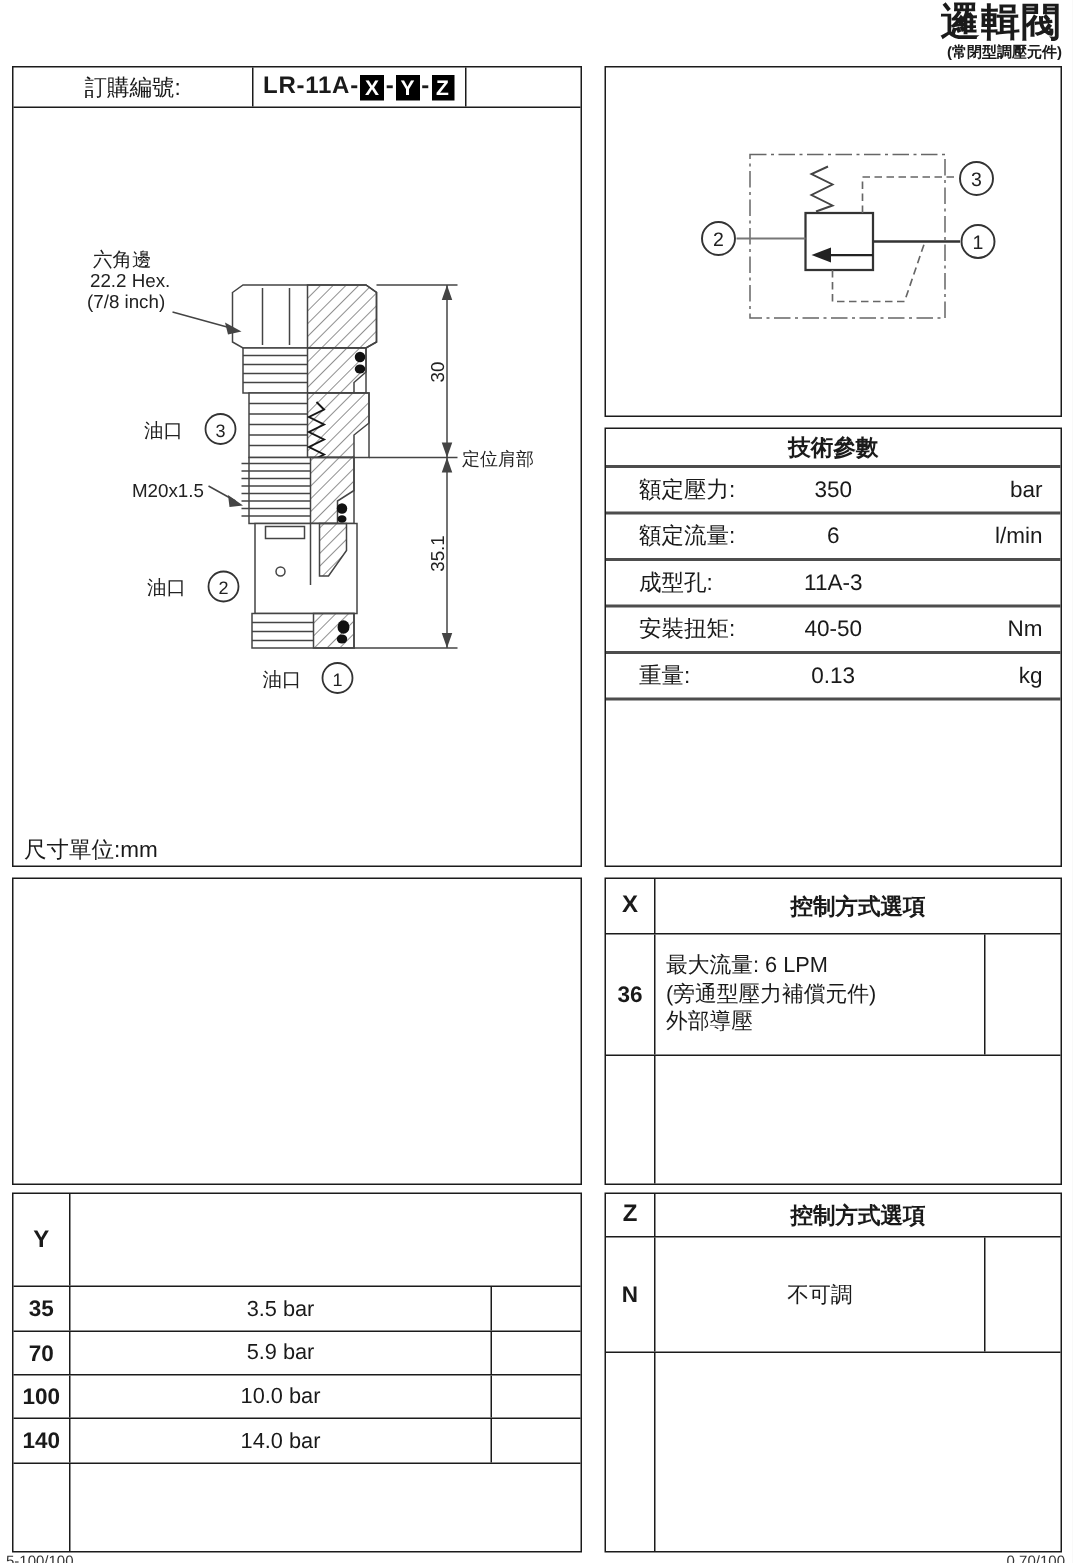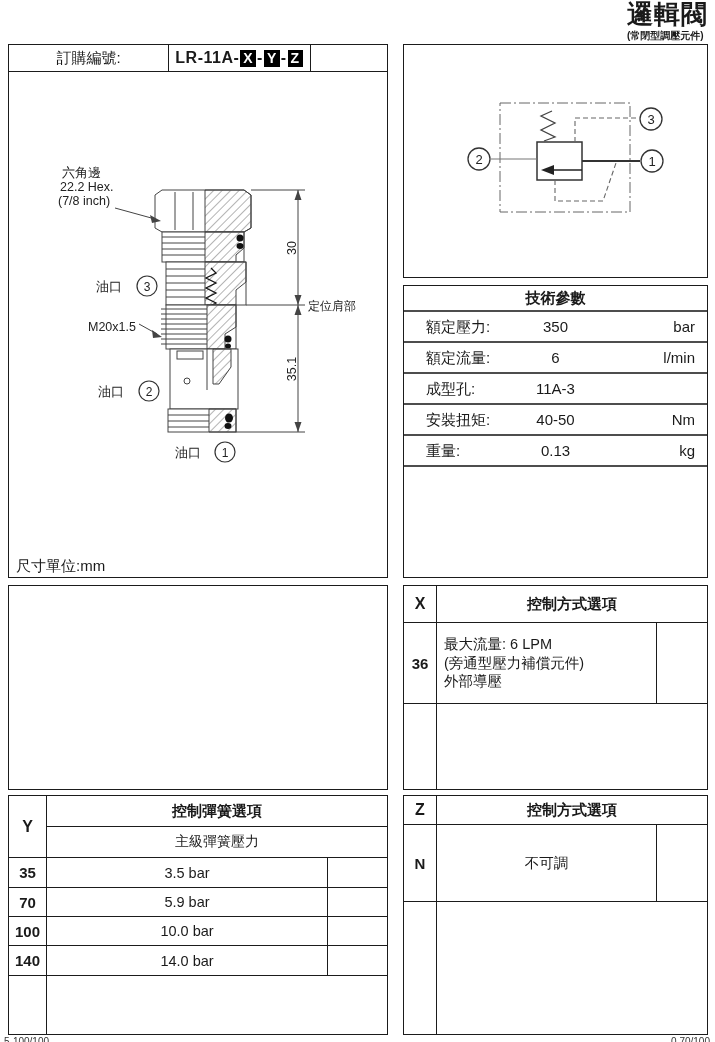--- a/index.html
+++ b/index.html
@@ -1,20 +1,20 @@
 <!DOCTYPE html>
 <html><head>
 <meta charset="utf-8">
 <style>
   * { margin:0; padding:0; box-sizing:border-box; }
   body { background:#e8e8e8; font-family:"Liberation Sans", sans-serif; color:#1a1a1a; }
   .page { position:relative; width:715px; height:1042px; background:#fff; overflow:hidden; margin:0 auto; }
 
   
-  .titlebar { position:absolute; top:0; right:7px; text-align:left; }
+  .titlebar { position:absolute; top:0; right:7px; text-align:right; }
   .title   { font-size:26px; font-weight:bold; letter-spacing:1px; line-height:28px; }
   .subtitle{ font-size:10px; font-weight:bold; line-height:15px; }
 
   
   .box { position:absolute; border:1.5px solid #1b1b1b; background:#fff; }
 
   
   .order-row { display:flex; height:27px; border-bottom:1.5px solid #1b1b1b; }
   .order-cell-label { width:160px; border-right:1px solid #1b1b1b; display:flex; align-items:center; justify-content:center; font-size:15px; }
   .order-cell-code  { width:142px; border-right:1px solid #1b1b1b; display:flex; align-items:center; justify-content:center; font-size:16px; font-weight:bold; letter-spacing:.5px; }
@@ -251,24 +251,20 @@
       <div class="opt-empty" style="width:50px;"></div>
     </div>
     <div class="opt-fill">
       <div class="fill-key" style="width:33px;"></div>
     </div>
   </section>
 
   <section class="box" style="left:8px; top:795px; width:380px; height:240px; display:flex; flex-direction:column;">
     <div style="display:flex; border-bottom:1px solid #1b1b1b; height:62px;">
       <div class="opt-key" style="width:38px; border-right:1px solid #1b1b1b;">Y</div>
-      <div style="flex:1; display:flex; flex-direction:column;">
-        <div class="opt-title" style="height:29px; border-bottom:1px solid #1b1b1b;">控制彈簧選項</div>
-        <div class="ysub" style="flex:1;">主級彈簧壓力</div>
-      </div>
     </div>
     <div class="opt-row" style="height:30px;">
       <div class="opt-code" style="width:38px;">35</div>
       <div class="opt-val" style="flex:1;">3.5 bar</div>
       <div class="opt-empty" style="width:59px;"></div>
     </div>
     <div class="opt-row" style="height:29px;">
       <div class="opt-code" style="width:38px;">70</div>
       <div class="opt-val" style="flex:1;">5.9 bar</div>
       <div class="opt-empty" style="width:59px;"></div>

